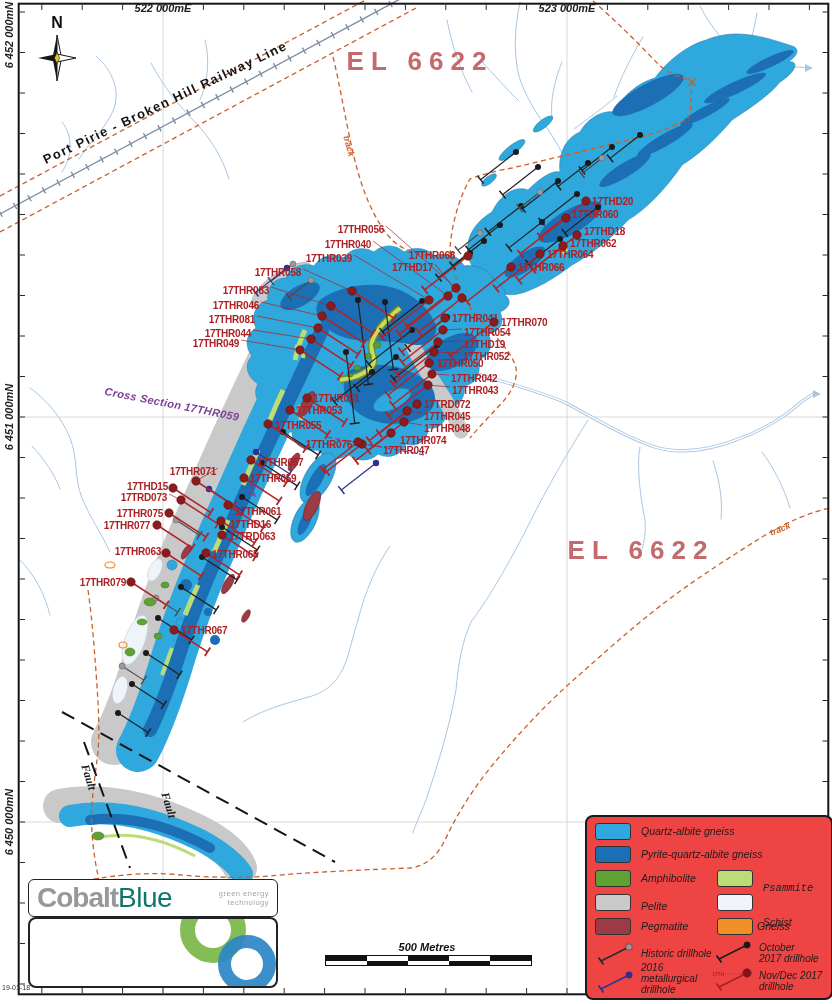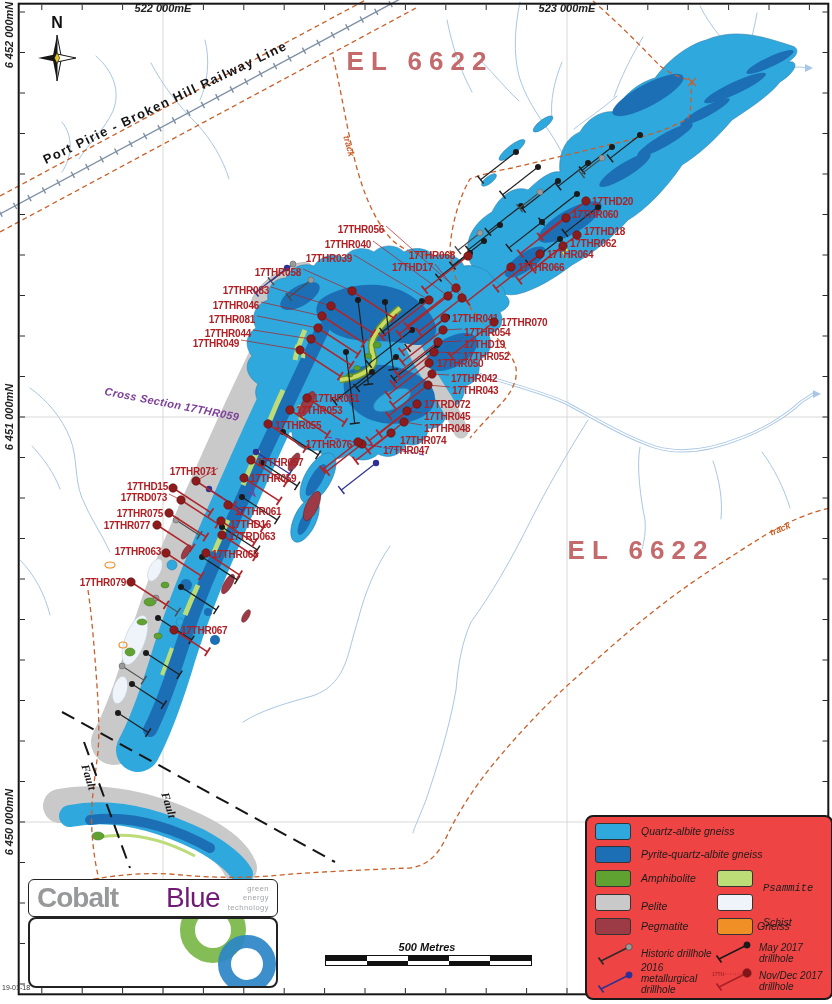--- a/index.html
+++ b/index.html
@@ -42,21 +42,21 @@
   .datestamp{font:400 7px "Liberation Sans",sans-serif;color:#333;}
   
   #scalebar{left:325px;top:955px;width:205px;height:9px;border:1px solid #111;box-sizing:content-box;}
   .sb-row{height:4.5px;}
   .sb-row.r1{background:repeating-linear-gradient(90deg,#111 0 41px,#fff 41px 82px);}
   .sb-row.r2{background:repeating-linear-gradient(90deg,#fff 0 41px,#111 41px 82px);}
   
   .tb{position:absolute;background:#fff;border:1.7px solid #222;border-radius:6px;box-sizing:border-box;}
   #tb1{left:28px;top:879px;width:250px;height:38px;display:flex;align-items:center;padding:0 8px;z-index:6;}
   .brand1{font:700 28px/1 "Liberation Sans",sans-serif;color:#97989a;letter-spacing:-1px;}
-  .brand2{font:400 28px/1 "Liberation Sans",sans-serif;color:#701a75;letter-spacing:-.5px;margin-left:48px;}
+  .brand2{font:400 28px/1 "Liberation Sans",sans-serif;color:#0f766e;letter-spacing:-.5px;}
   .tag{margin-left:auto;text-align:right;font:400 7.5px/1.25 "Liberation Sans",sans-serif;color:#a0a4a8;letter-spacing:.5px;}
   #tb2{left:28px;top:917px;width:250px;height:71px;border-radius:8px;border-width:2px;overflow:hidden;z-index:6;text-align:center;}
   .ring{position:absolute;border-radius:50%;box-sizing:border-box;opacity:.92;}
   #ringG{left:150px;top:-22px;width:66px;height:66px;border:15px solid #7ab648;}
   #ringB{left:188px;top:16px;width:58px;height:58px;border:13px solid #2b86c5;}
   .tt1{position:relative;font:800 19px/1.15 "Liberation Sans",sans-serif;color:#151515;margin-top:6px;}
   .tt2{position:relative;font:800 24px/1.1 "Liberation Sans",sans-serif;color:#111;}
   
   #legend{position:absolute;left:585px;top:815px;width:244px;height:181px;background:#ef4444;border:2px solid #1a1a1a;border-radius:8px;z-index:5;}
   .sw{position:absolute;width:36px;height:17px;border:1.2px solid #333;border-radius:3px;box-sizing:border-box;}
@@ -743,21 +743,21 @@
         </svg>
       </div>
     <div class="lgdrill" style="left:54px;top:131px;width:72px;">Historic drillhole</div>
     <div class="lgsym" id="sym1" style="left:124px;top:122px;">
         <svg width="44" height="26">
           <line x1="8" y1="20" x2="34" y2="7" stroke="#1a1a1a" stroke-width="1.5"></line>
           <line x1="5.5" y1="16.5" x2="10.5" y2="23.5" stroke="#1a1a1a" stroke-width="1.7"></line>
           <circle cx="36" cy="6" r="3.2" fill="#1a1a1a" stroke="#1a1a1a" stroke-width="0.5"></circle>
         </svg>
       </div>
-    <div class="lgdrill" style="left:172px;top:125px;width:60px;">May 2017 drillhole</div>
+    <div class="lgdrill" style="left:172px;top:125px;width:60px;">October 2017 drillhole</div>
     <div class="lgsym" id="sym2" style="left:6px;top:152px;">
         <svg width="44" height="26">
           <line x1="8" y1="20" x2="34" y2="7" stroke="#2e3192" stroke-width="1.5"></line>
           <line x1="5.5" y1="16.5" x2="10.5" y2="23.5" stroke="#2e3192" stroke-width="1.7"></line>
           <circle cx="36" cy="6" r="3.2" fill="#2e3192" stroke="#2e3192" stroke-width="0.5"></circle>
         </svg>
       </div>
     <div class="lgdrill" style="left:54px;top:145px;width:64px;">2016 metallurgical drillhole</div>
     <div class="lgsym" id="sym3" style="left:124px;top:150px;">
         <svg width="44" height="26">

